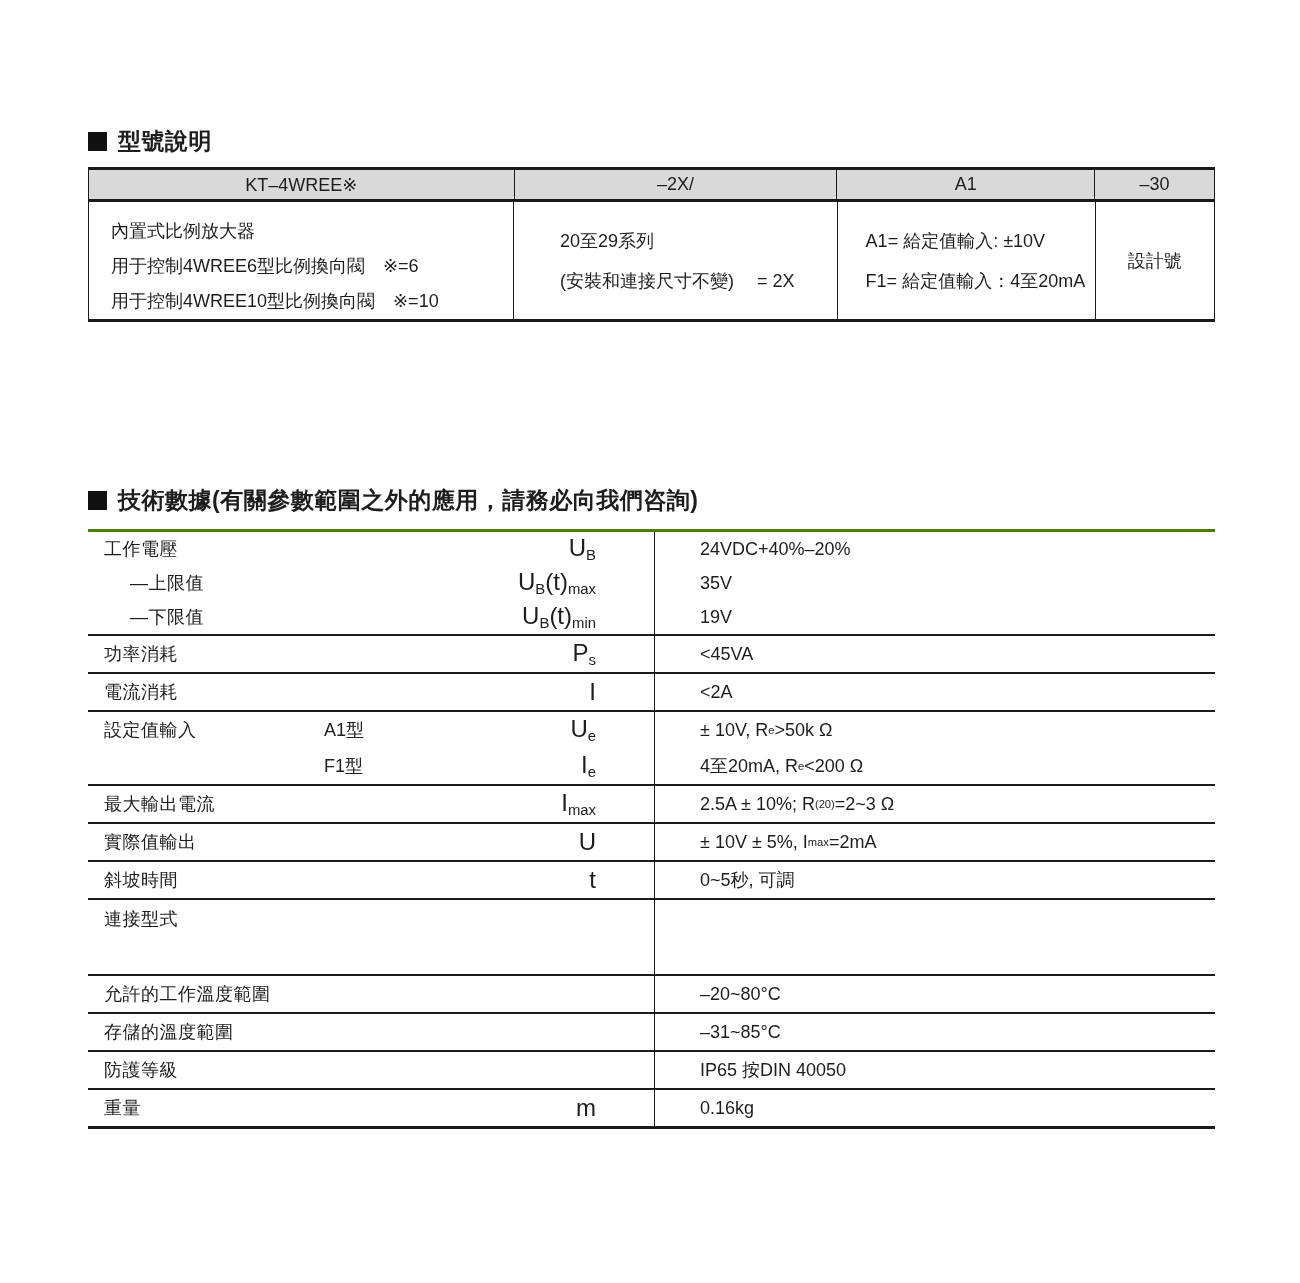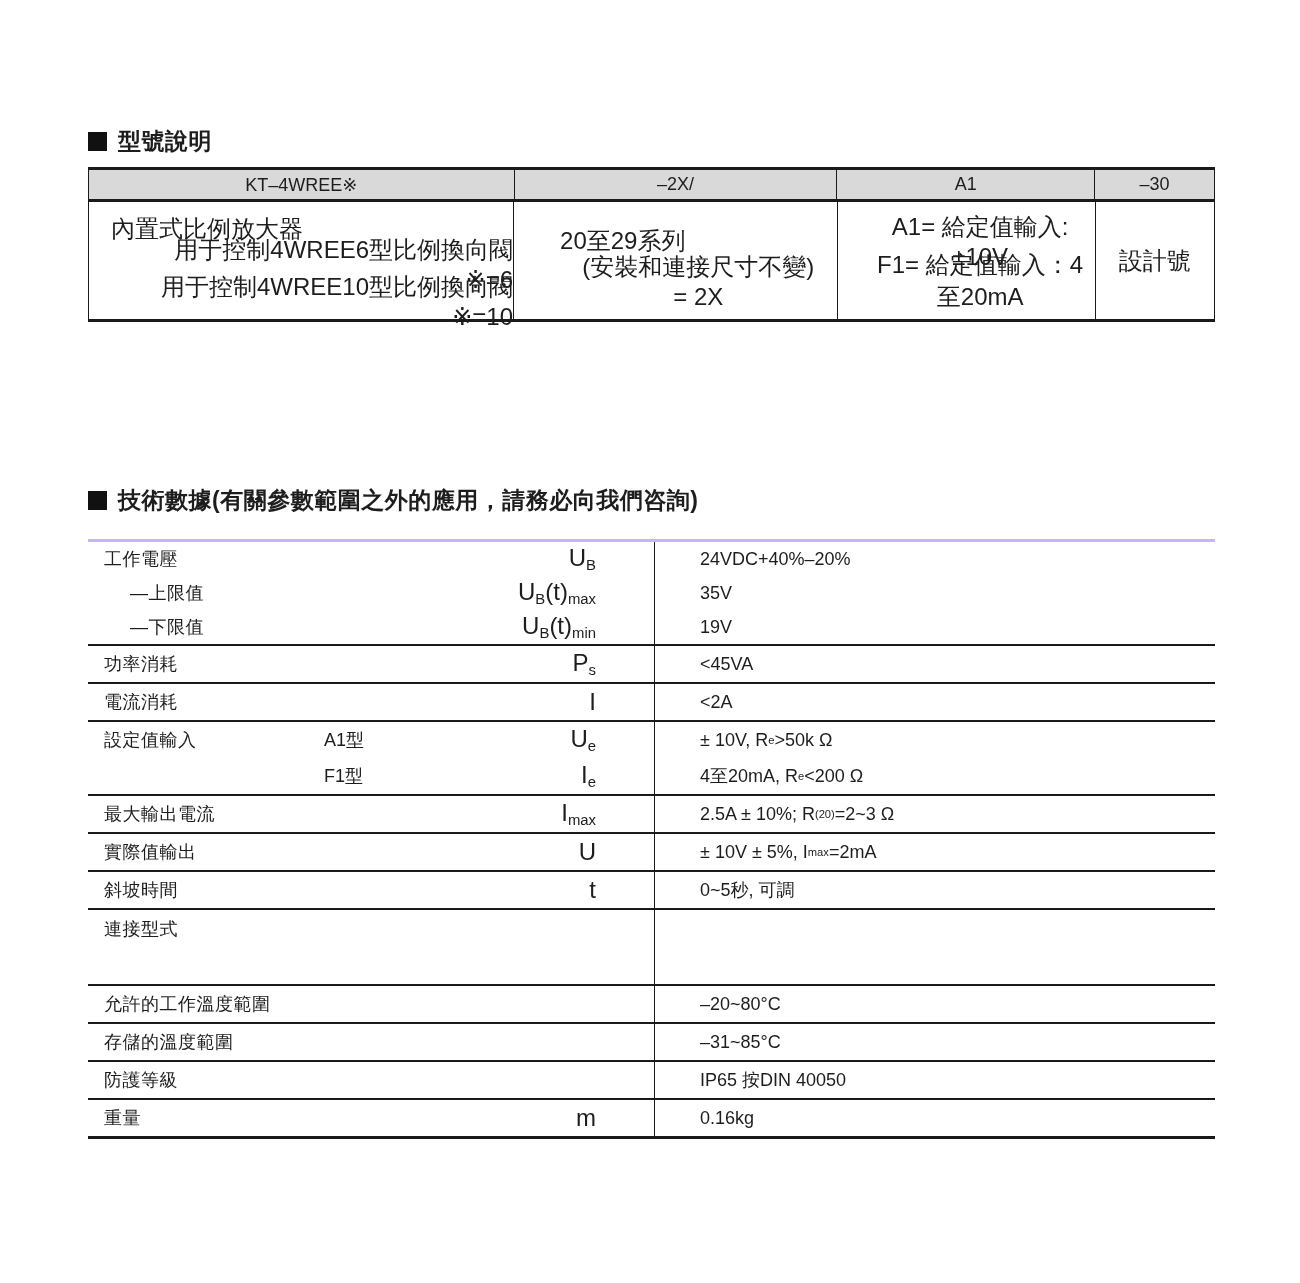--- a/index.html
+++ b/index.html
@@ -14,33 +14,33 @@
 
   
   .sec-title { display:flex; align-items:center; gap:11px; font-size:23px; font-weight:600; line-height:30px; letter-spacing:0.5px; }
   .sq { width:19px; height:19px; background:#111; flex:0 0 auto; }
 
   
   .mtable { width:1127px; margin-top:11px; border:1.5px solid #1a1a1a; border-top:3px solid #1a1a1a; border-bottom:3px solid #1a1a1a; }
   .mhead { display:flex; background:#d9d9d9; border-bottom:3px solid #1a1a1a; }
   .mhc { height:29px; display:flex; align-items:center; justify-content:center; font-size:18px; border-right:1.5px solid #1a1a1a; }
   .mbody { display:flex; height:117px; }
-  .mbc { border-right:1.5px solid #1a1a1a; display:flex; flex-direction:column; font-size:24px; }
+  .mbc { border-right:1.5px solid #1a1a1a; display:flex; flex-direction:column; font-size:18px; }
   .mhc:last-child, .mbc:last-child { border-right:none; }
-  .c1 { width:446px;text-align:right; } .c2 { width:338px; } .c3 { width:270px; } .c4 { width:124.5px; }
+  .c1 { width:446px; } .c2 { width:338px; } .c3 { width:270px; } .c4 { width:124.5px; }
   .mbc.c1 { padding:11px 0 0 22px; justify-content:flex-start; }
   .mbc.c1 .mline { height:37px; display:flex; align-items:center; }
   .mbc.c2 { padding-left:46px; justify-content:center; }
   .mbc.c3 { padding-left:28px; justify-content:center; }
   .mbc.c2 .mline, .mbc.c3 .mline { height:40px; display:flex; align-items:center;text-align:center; }
   .mbc.c4 { align-items:center; justify-content:center; }
 
   
   .tsec { margin-top:163px; }
-  .ttable { width:1127px; margin-top:24px; border-top:3px solid #c4b5fd; border-bottom:3px solid #1a1a1a; }
+  .ttable { width:1127px; margin-top:14px; border-top:3px solid #4d7c0f; border-bottom:3px solid #1a1a1a; }
   .trow { display:flex; border-bottom:2px solid #1a1a1a; }
   .trow:last-child { border-bottom:none; }
   .tleft { width:567px; border-right:1.5px solid #1a1a1a; }
   .tright { flex:1; }
   .line { height:36px; display:flex; align-items:center; position:relative; font-size:18px; }
   .line.h34 { height:34px; }
   .line.h37 { height:37px; }
   .lbl { padding-left:16px; letter-spacing:0.5px; }
   .lbl.ind { padding-left:42px; }
   .mid { position:absolute; left:236px; }

